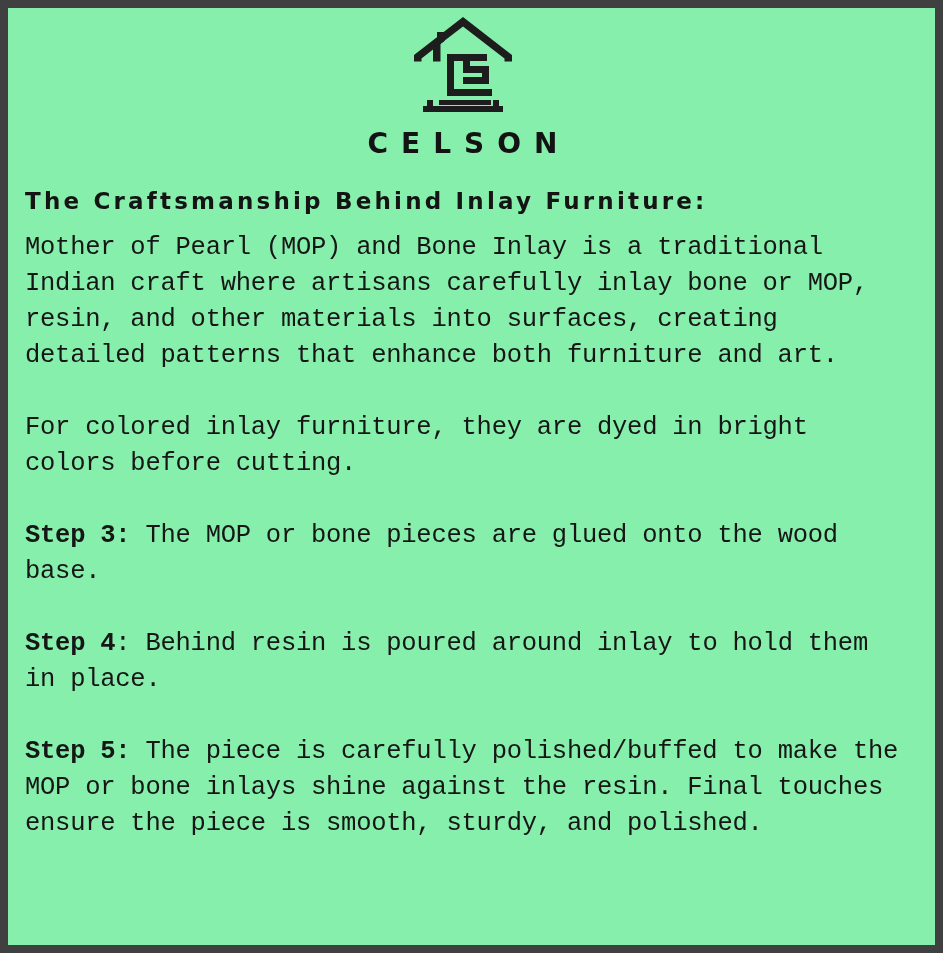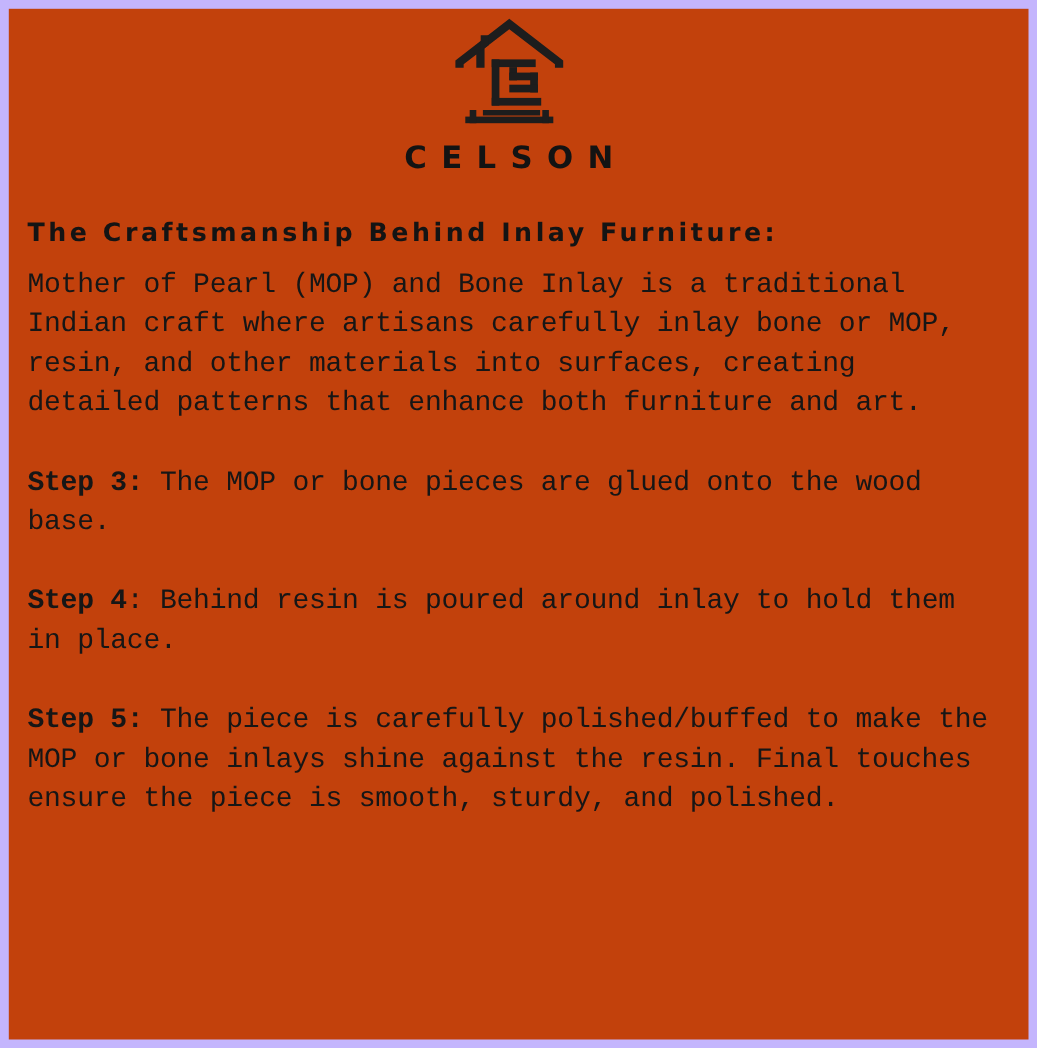--- a/index.html
+++ b/index.html
@@ -10,22 +10,22 @@
   }
   body {
     font-family: "Liberation Sans", sans-serif;
   }
 
   .poster {
     position: relative;
     width: 943px;
     height: 953px;
     box-sizing: border-box;
-    background: #c2410c;
-    border: 8px solid #c4b5fd;
+    background: #86efac;
+    border: 8px solid #404040;
     overflow: hidden;
   }
 
   .inner {
     position: relative;
     width: 100%;
     height: 100%;
     box-sizing: border-box;
     padding: 4px 26px 0 8px;
   }
@@ -49,21 +49,21 @@
     font-size: 28px;
     font-weight: 700;
     letter-spacing: 13px;
     text-indent: 13px;
     color: #131313;
     line-height: 1;
   }
 
   
   .headline {
-    margin: 41px 0 0 9px;
+    margin: 30px 0 0 9px;
     font-family: "DejaVu Sans", sans-serif;
     font-size: 23px;
     font-weight: 700;
     letter-spacing: 3.2px;
     color: #141414;
     line-height: 1.2;
     white-space: nowrap;
   }
 
   
@@ -127,20 +127,23 @@
       <div class="wordmark">CELSON</div>
     </div>
 
     <h1 class="headline">The Craftsmanship Behind Inlay Furniture:</h1>
 
     <div class="body-copy">
       <p class="para">
         <b></b><span>Mother of Pearl (MOP) and Bone Inlay is a traditional Indian craft where artisans carefully inlay bone or MOP, resin, and other materials into surfaces, creating detailed patterns that enhance both furniture and art.</span>
       </p>
       <p class="para">
+        <b></b><span>For colored inlay furniture, they are dyed in bright colors before cutting.</span>
+      </p>
+      <p class="para">
         <b>Step 3:</b><span> The MOP or bone pieces are glued onto the wood base.</span>
       </p>
       <p class="para">
         <b>Step 4</b><span>: Behind resin is poured around inlay to hold them in place.</span>
       </p>
       <p class="para">
         <b>Step 5:</b><span> The piece is carefully polished/buffed to make the MOP or bone inlays shine against the resin. Final touches ensure the piece is smooth, sturdy, and polished.</span>
       </p>
     </div>
 

